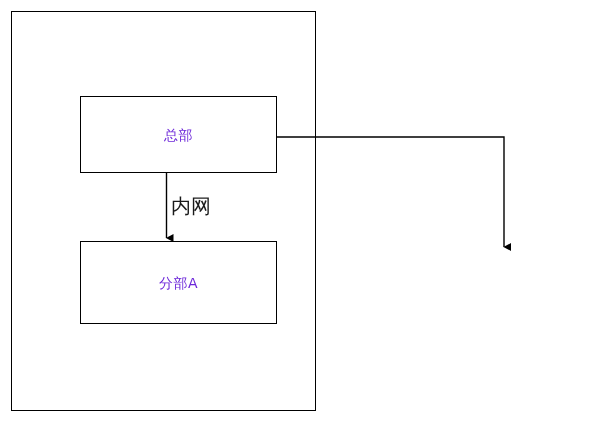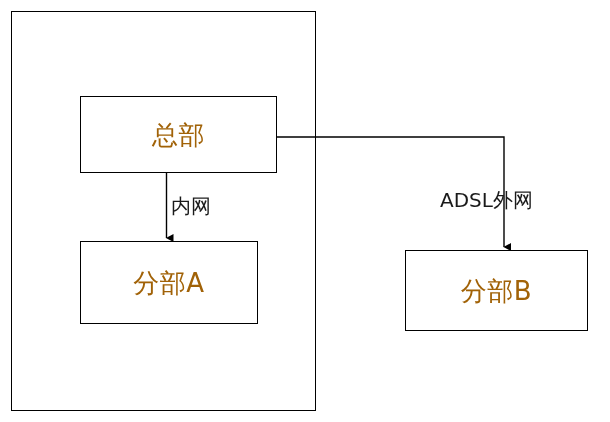--- a/index.html
+++ b/index.html
@@ -21,43 +21,43 @@
   .box {
     position: absolute;
     box-sizing: border-box;
     border: 1px solid #000000;
     background: #ffffff;
     display: flex;
     align-items: center;
     justify-content: center;
   }
   .box-label {
-    font-size: 26px;
+    font-size: 14px;
     line-height: 1;
-    color: #a16207;
+    color: #6d28d9;
     letter-spacing: 0.5px;
     white-space: nowrap;
   }
   #outer-container {
     left: 11px;
     top: 11px;
     width: 305px;
     height: 400px;
     display: block;
   }
   #hq-box {
     left: 80px;
     top: 96px;
     width: 197px;
     height: 77px;
   }
   #branch-a-box {
     left: 80px;
     top: 241px;
-    width: 178px;
+    width: 197px;
     height: 83px;
   }
   #branch-b-box {
     left: 405px;
     top: 250px;
     width: 183px;
     height: 81px;
   }
   #connector-layer {
     position: absolute;
@@ -103,21 +103,17 @@
   </svg>
 
   <div class="box" id="hq-box">
     <span class="box-label">总部</span>
   </div>
 
   <div class="box" id="branch-a-box">
     <span class="box-label">分部A</span>
   </div>
 
-  <div class="box" id="branch-b-box">
-    <span class="box-label">分部B</span>
-  </div>
 
   <div class="edge-label" id="internal-link-label">内网</div>
 
-  <div class="edge-label" id="adsl-link-label">ADSL外网</div>
 
 </div>
 
 </body></html>

